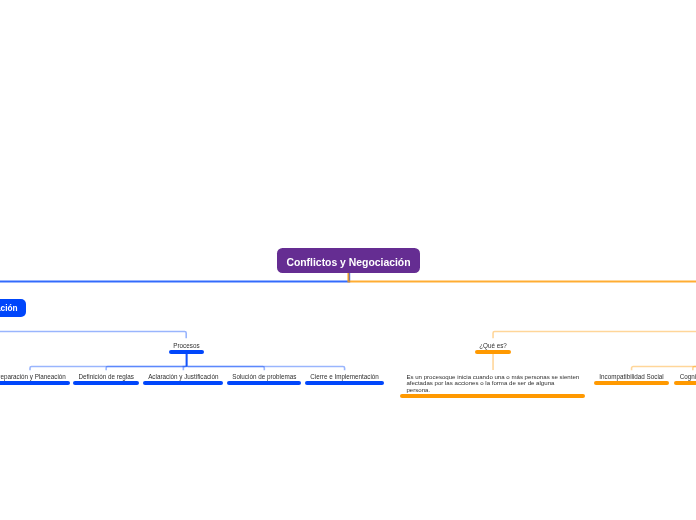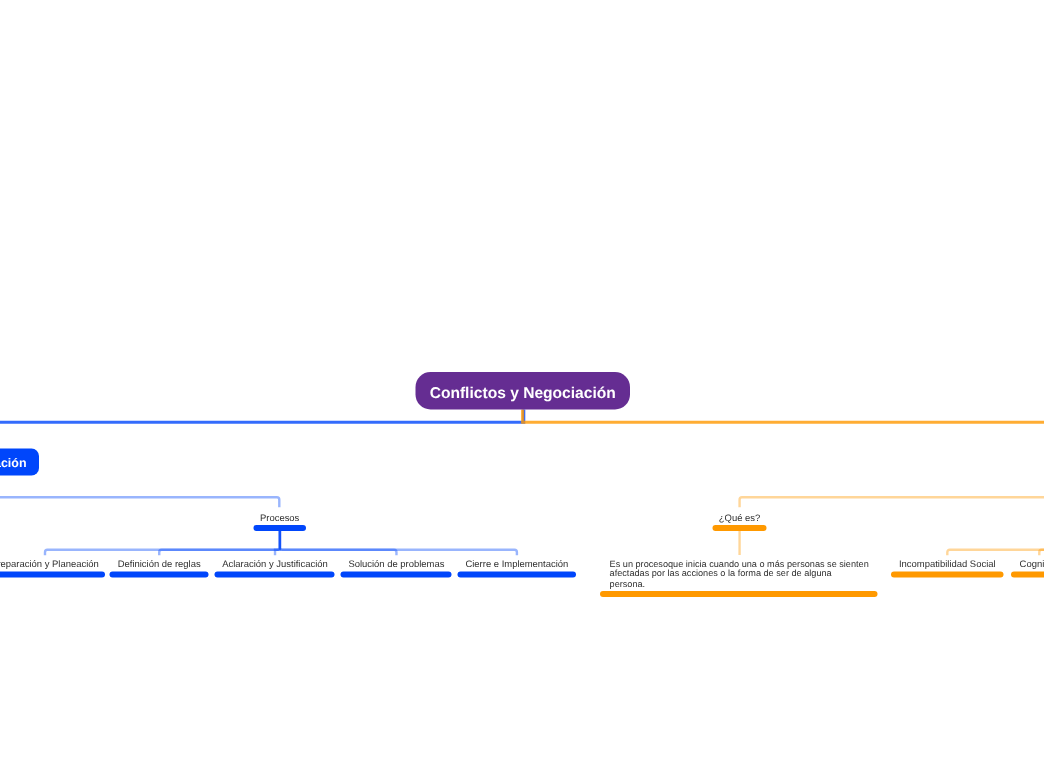--- a/index.html
+++ b/index.html
@@ -55,21 +55,21 @@
     </g>
     <g>
       <path d="M493.05 353.5 V370" stroke="#FF9900" stroke-opacity="0.4" stroke-width="1.6" fill="none"></path>
     </g>
     <g>
       <path d="M696 366.5 H633.15 a1.6 1.6 0 0 0 -1.6 1.6 V370.2" stroke="#FF9900" stroke-opacity="0.4" stroke-width="1.6" fill="none"></path>
       <path d="M696 366.5 H694.45 a1.6 1.6 0 0 0 -1.6 1.6 V370.2" stroke="#FF9900" stroke-opacity="0.4" stroke-width="1.6" fill="none"></path>
     </g>
   </svg>
 
-  <div class="node root-node" style="left:277px;top:248px;width:143px;height:25px;border-radius:10px;">
+  <div class="node root-node" style="left:277px;top:248px;width:143px;height:25px;">
     <span>Conflictos y Negociación</span>
   </div>
 
   <div class="pill" style="left:-40px;top:299px;width:66px;height:18px;background:#0046FB;">
     <span>Negociación</span>
   </div>
 
   <div class="topic" style="left:168.8px;top:340px;width:35.3px;">
     <span class="lbl">Procesos</span>
     <span class="bar blue-bar"></span>

